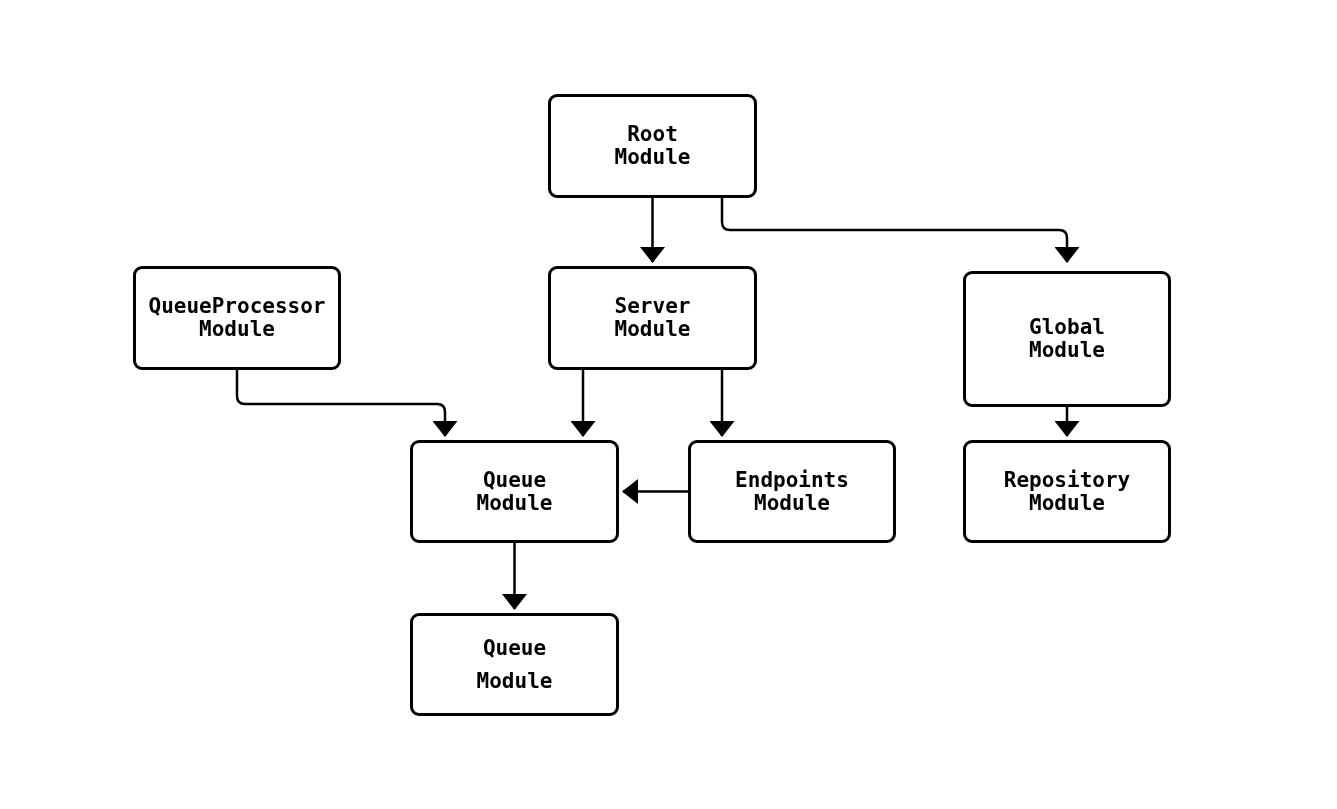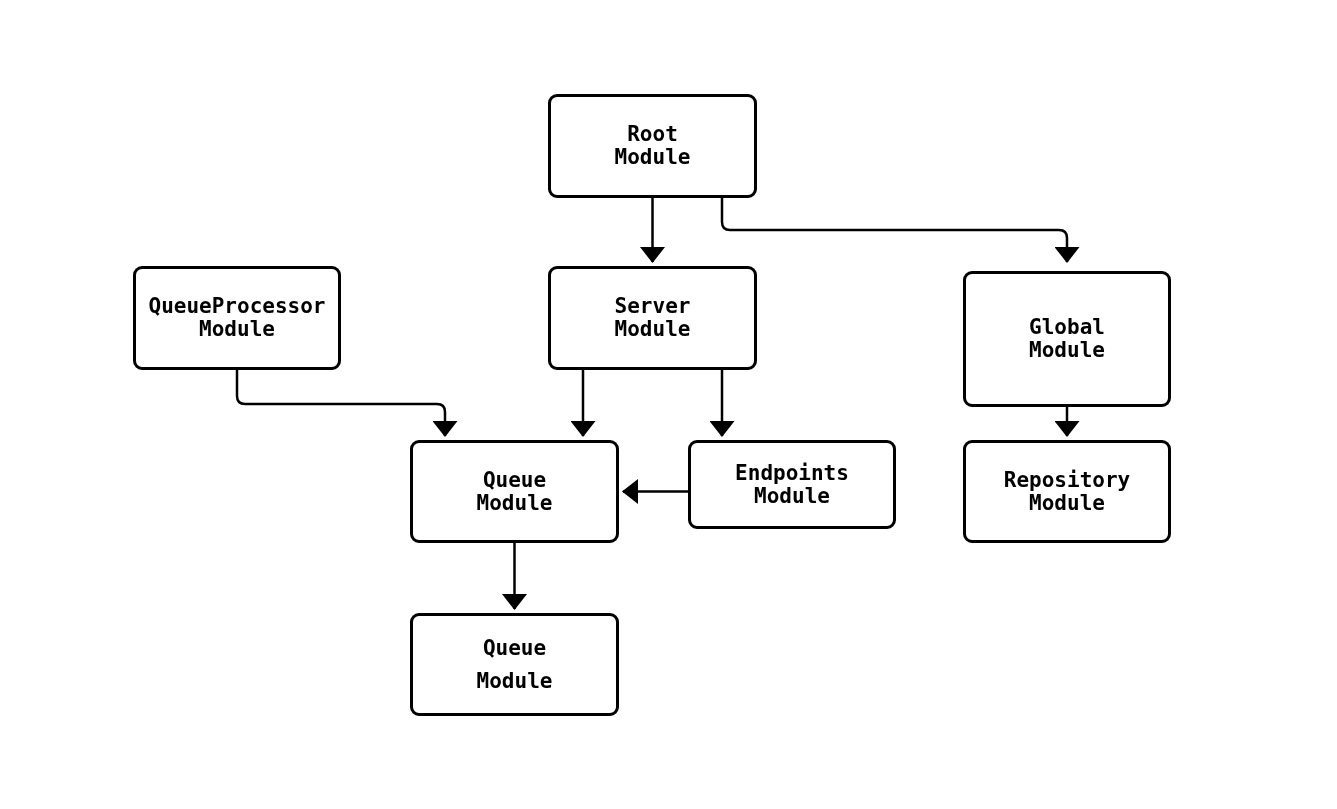--- a/index.html
+++ b/index.html
@@ -39,21 +39,21 @@
     font-size: 21px;
     line-height: 23px;
     z-index: 2;
   }
   
   .node-root           { left: 548px; top:  94px; width: 209px; height: 104px; }
   .node-queueprocessor { left: 133px; top: 266px; width: 208px; height: 104px; }
   .node-server         { left: 548px; top: 266px; width: 209px; height: 104px; }
   .node-global         { left: 963px; top: 271px; width: 208px; height: 136px; }
   .node-core           { left: 410px; top: 440px; width: 209px; height: 103px; }
-  .node-endpoints      { left: 688px; top: 440px; width: 208px; height: 89px; }
+  .node-endpoints      { left: 688px; top: 440px; width: 208px; height: 103px; }
   .node-repository     { left: 963px; top: 440px; width: 208px; height: 103px; justify-content: center; }
   .node-queue          { left: 410px; top: 613px; width: 209px; height: 103px; gap: 10px; }
   .edge {
     fill: none;
     stroke: #000000;
     stroke-width: 2.5px;
   }
 </style>
 </head>
 <body>

